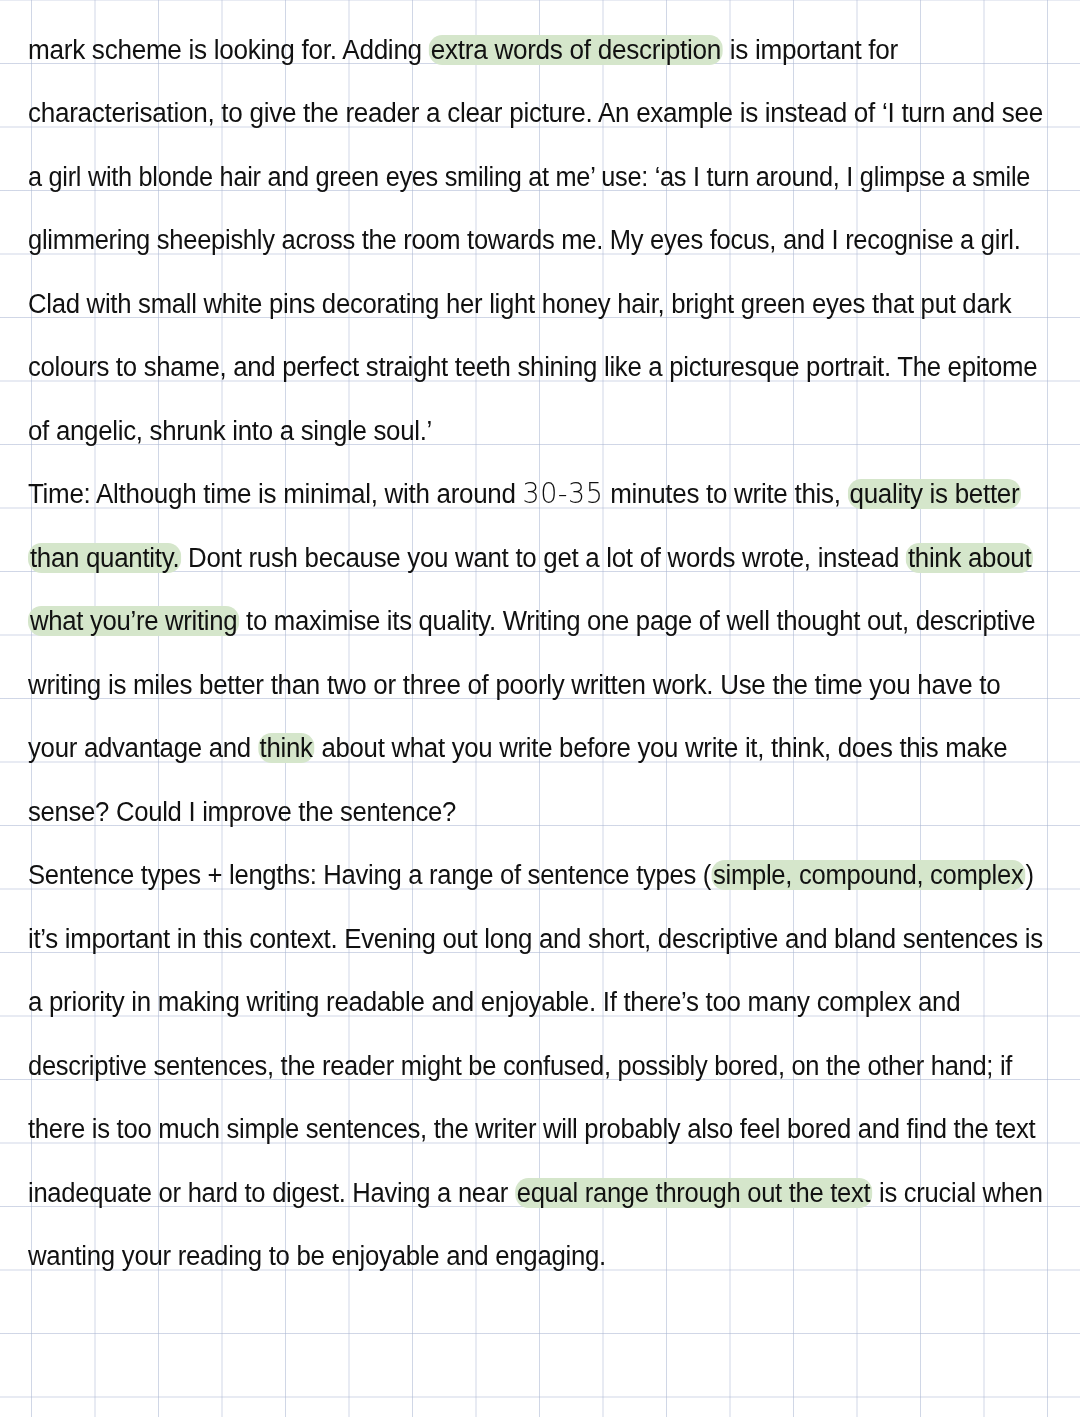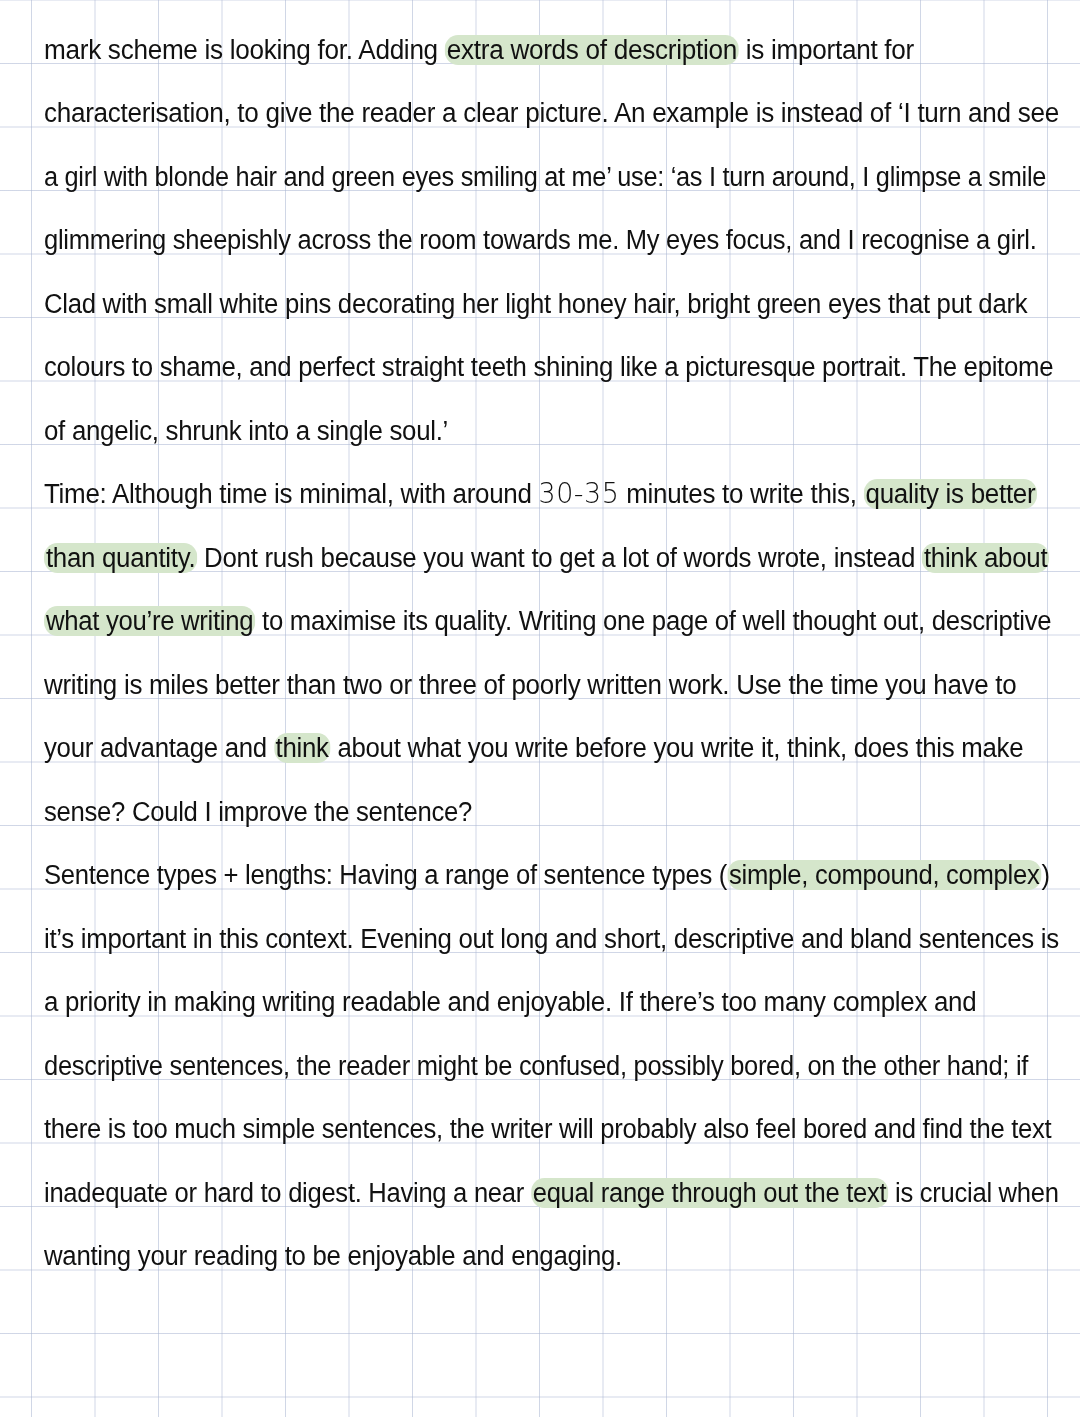--- a/index.html
+++ b/index.html
@@ -5,21 +5,21 @@
   html, body { margin: 0; padding: 0; }
   body {
     width: 1080px; height: 1417px; overflow: hidden; position: relative;
     background-color: #ffffff;
     background-image:
       linear-gradient(to right, rgba(170,182,210,0.55) 1px, transparent 1px),
       linear-gradient(to bottom, rgba(170,182,210,0.55) 1px, transparent 1px);
     background-size: 63.5px 63.5px, 63.5px 63.5px;
     background-position: 31px 0, 0 63px;
   }
-  .page { position: absolute; left: 16px; top: 0; width: 940px; height: 1417px; }
+  .page { position: absolute; left: 0; top: 0; width: 940px; height: 1417px; }
   .line {
     position: absolute; left: 28px; height: 40px;
     font-family: "Liberation Sans", sans-serif;
     font-size: 27px; line-height: 40px; color: #111111;
     white-space: nowrap; transform-origin: 0 50%;
     letter-spacing: -0.3px;
   }
   .hl {
     background: #d5e6cb;
     border-radius: 14px;

